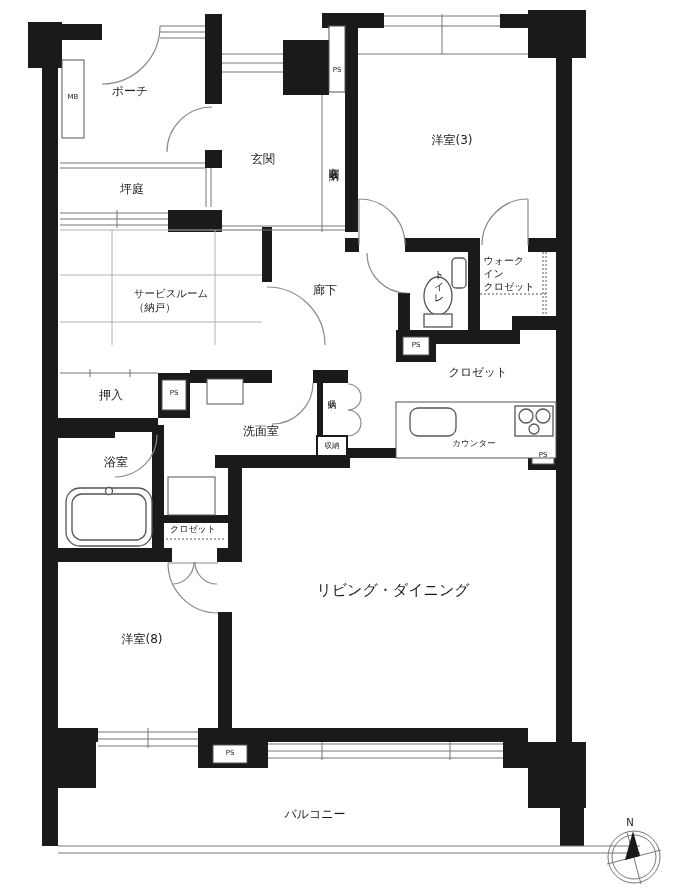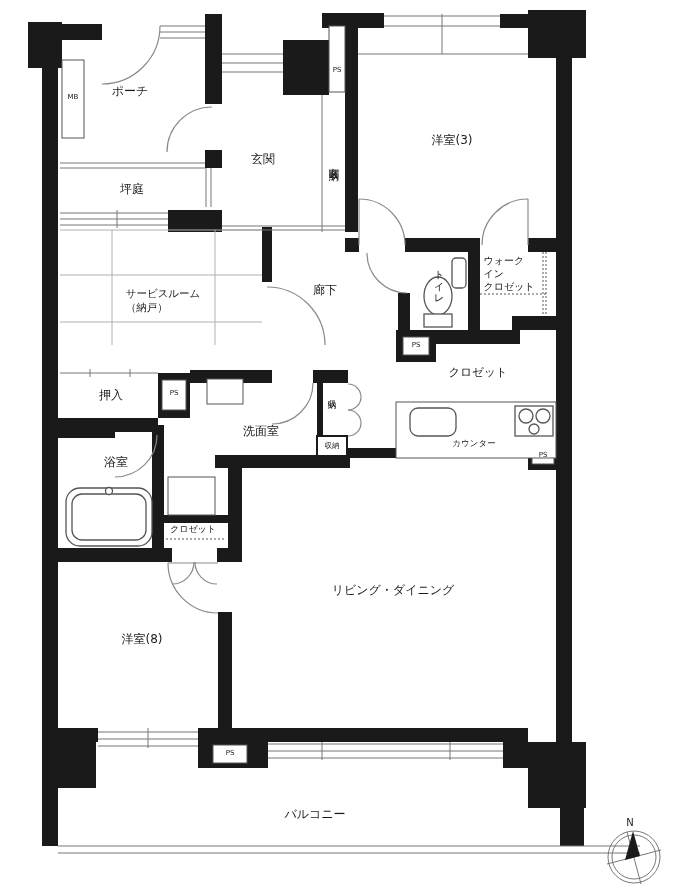--- a/index.html
+++ b/index.html
@@ -13,21 +13,21 @@
   .dot{stroke:#555;stroke-width:1;stroke-dasharray:2 2;fill:none}
   .box{fill:#fff;stroke:#555;stroke-width:1}
   .boxb{fill:#fff;stroke:var(--wall,#1a1a1a);stroke-width:2}
   .fix{fill:#fff;stroke:#555;stroke-width:1.3}
   .needle{fill:var(--wall,#1a1a1a)}
   .lbl{position:absolute;transform:translate(-50%,-50%);white-space:nowrap;
        line-height:1.3;text-align:left;color:var(--text,#1a1a1a)}
   .vert{writing-mode:vertical-rl;text-orientation:upright;letter-spacing:1px}
   .s7{font-size:7px}.s75{font-size:7.5px}.s8{font-size:10px}.s85{font-size:8.5px}
   .s9{font-size:9px}.s10{font-size:10px}.s105{font-size:10.5px}.s11{font-size:12px}
-  .s115{font-size:11.5px}.s12{font-size:12px}.s125{font-size:12px}
+  .s115{font-size:11.5px}.s12{font-size:12px}.s125{font-size:15px}
 </style>
 </head>
 <body>
 
 <div class="plan">
   <svg width="690" height="894" viewBox="0 0 690 894">
 
     <g>
       <rect class="wall" x="28" y="22" width="34" height="46"></rect>
       <rect class="wall" x="42" y="40" width="16" height="750"></rect>
@@ -204,21 +204,21 @@
   <div class="lbl s11" style="left:132px;top:190px">坪庭</div>
   <div class="lbl s12" style="left:263px;top:160px">玄関</div>
   <div class="lbl s8 vert" style="left:334px;top:162px">玄関収納</div>
   <div class="lbl s12" style="left:452px;top:141px">洋室(3)</div>
   <div class="lbl s10 vert" style="left:439px;top:281px">トイレ</div>
   <div class="lbl s8" style="left:509px;top:273px">
     <div>ウォーク</div>
     <div>イン</div>
     <div>クロゼット</div>
   </div>
-  <div class="lbl s105" style="left:163px;top:301px">
+  <div class="lbl s105" style="left:171px;top:301px">
     <div>サービスルーム</div>
     <div>（納戸）</div>
   </div>
   <div class="lbl s11" style="left:325px;top:291px">廊下</div>
   <div class="lbl s11" style="left:111px;top:396px">押入</div>
   <div class="lbl s11" style="left:261px;top:432px">洗面室</div>
   <div class="lbl s85 vert" style="left:332px;top:394px">収納</div>
   <div class="lbl s75" style="left:332px;top:446px">収納</div>
   <div class="lbl s11" style="left:116px;top:463px">浴室</div>
   <div class="lbl s9" style="left:193px;top:530px">クロゼット</div>

